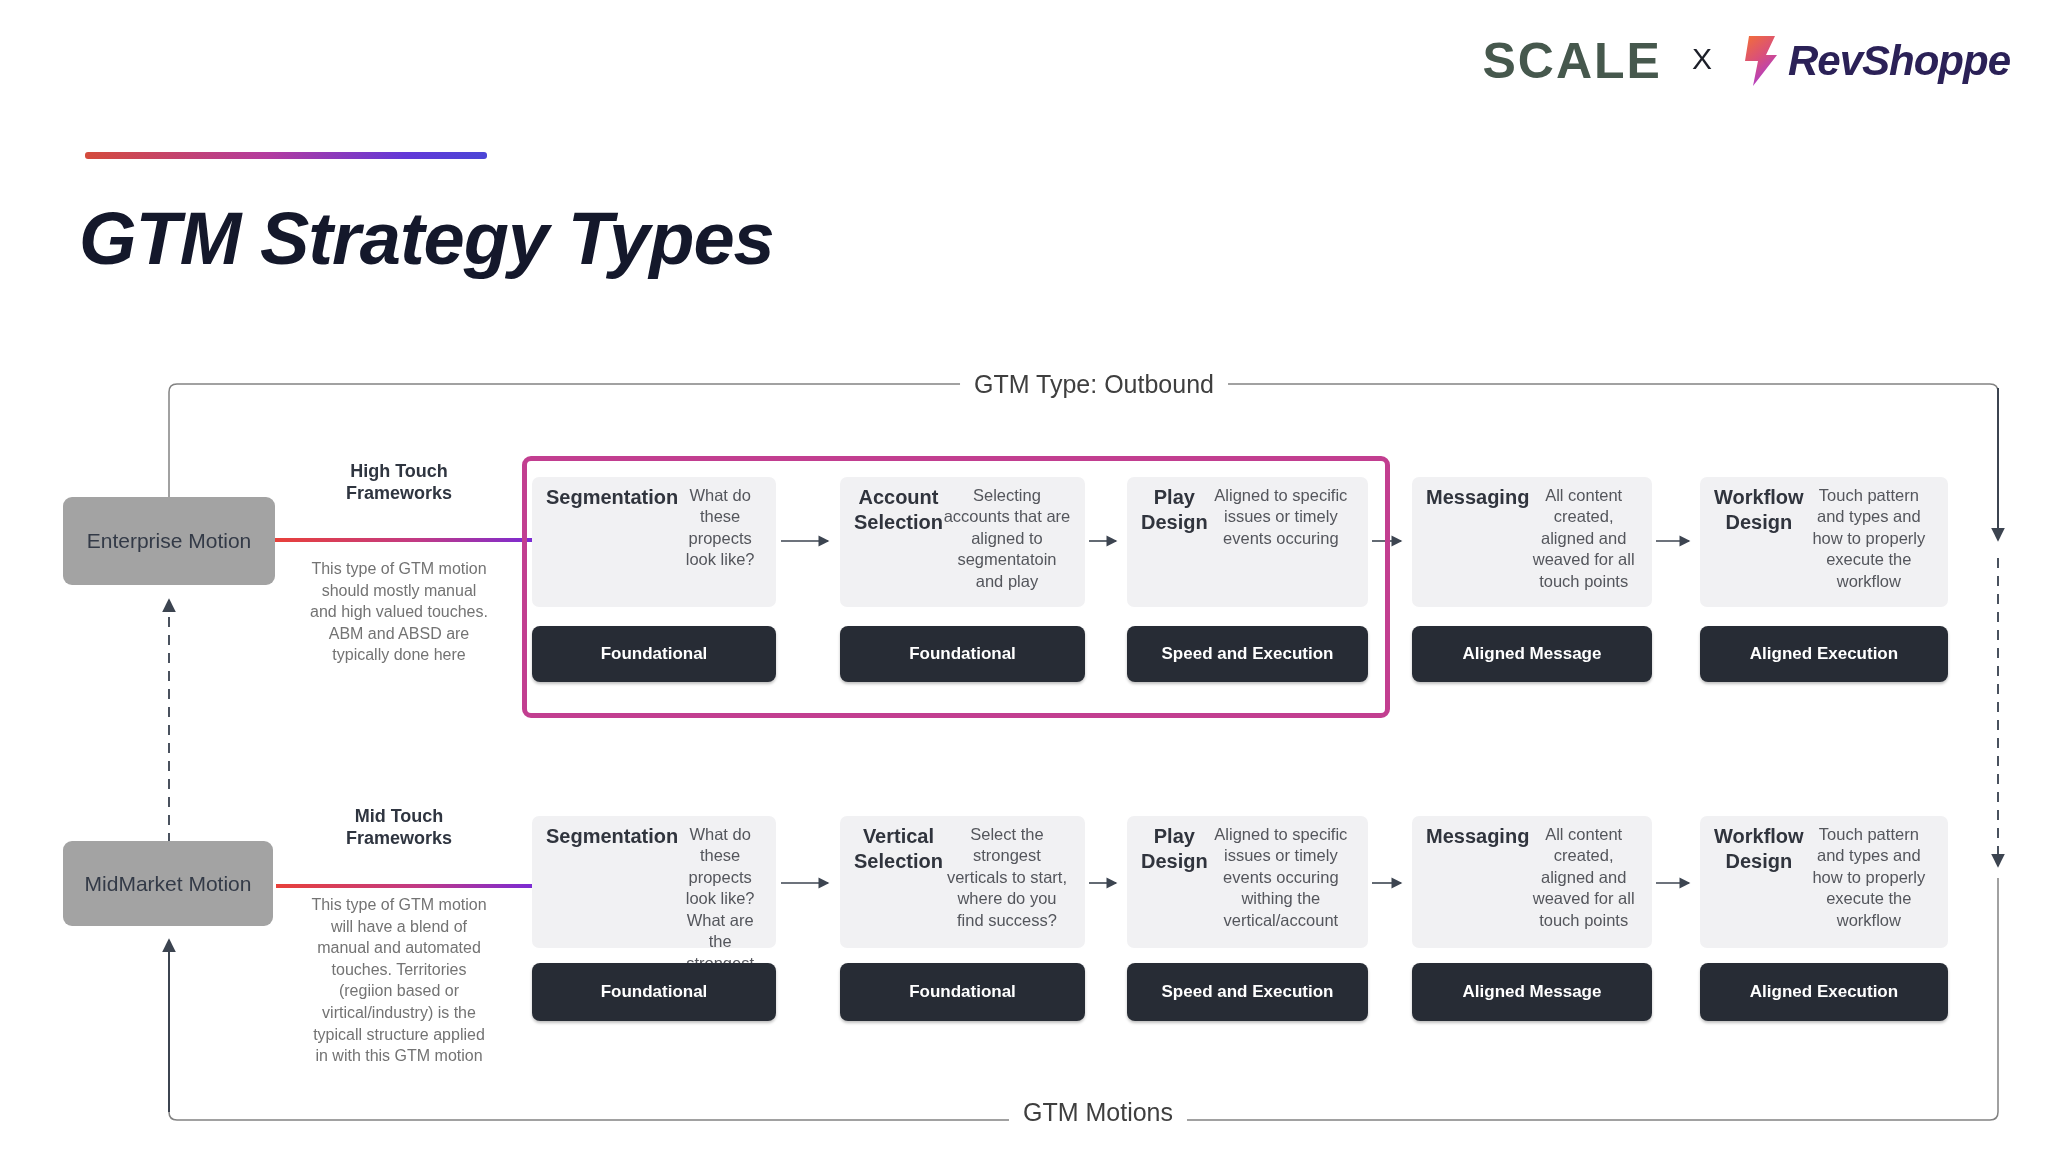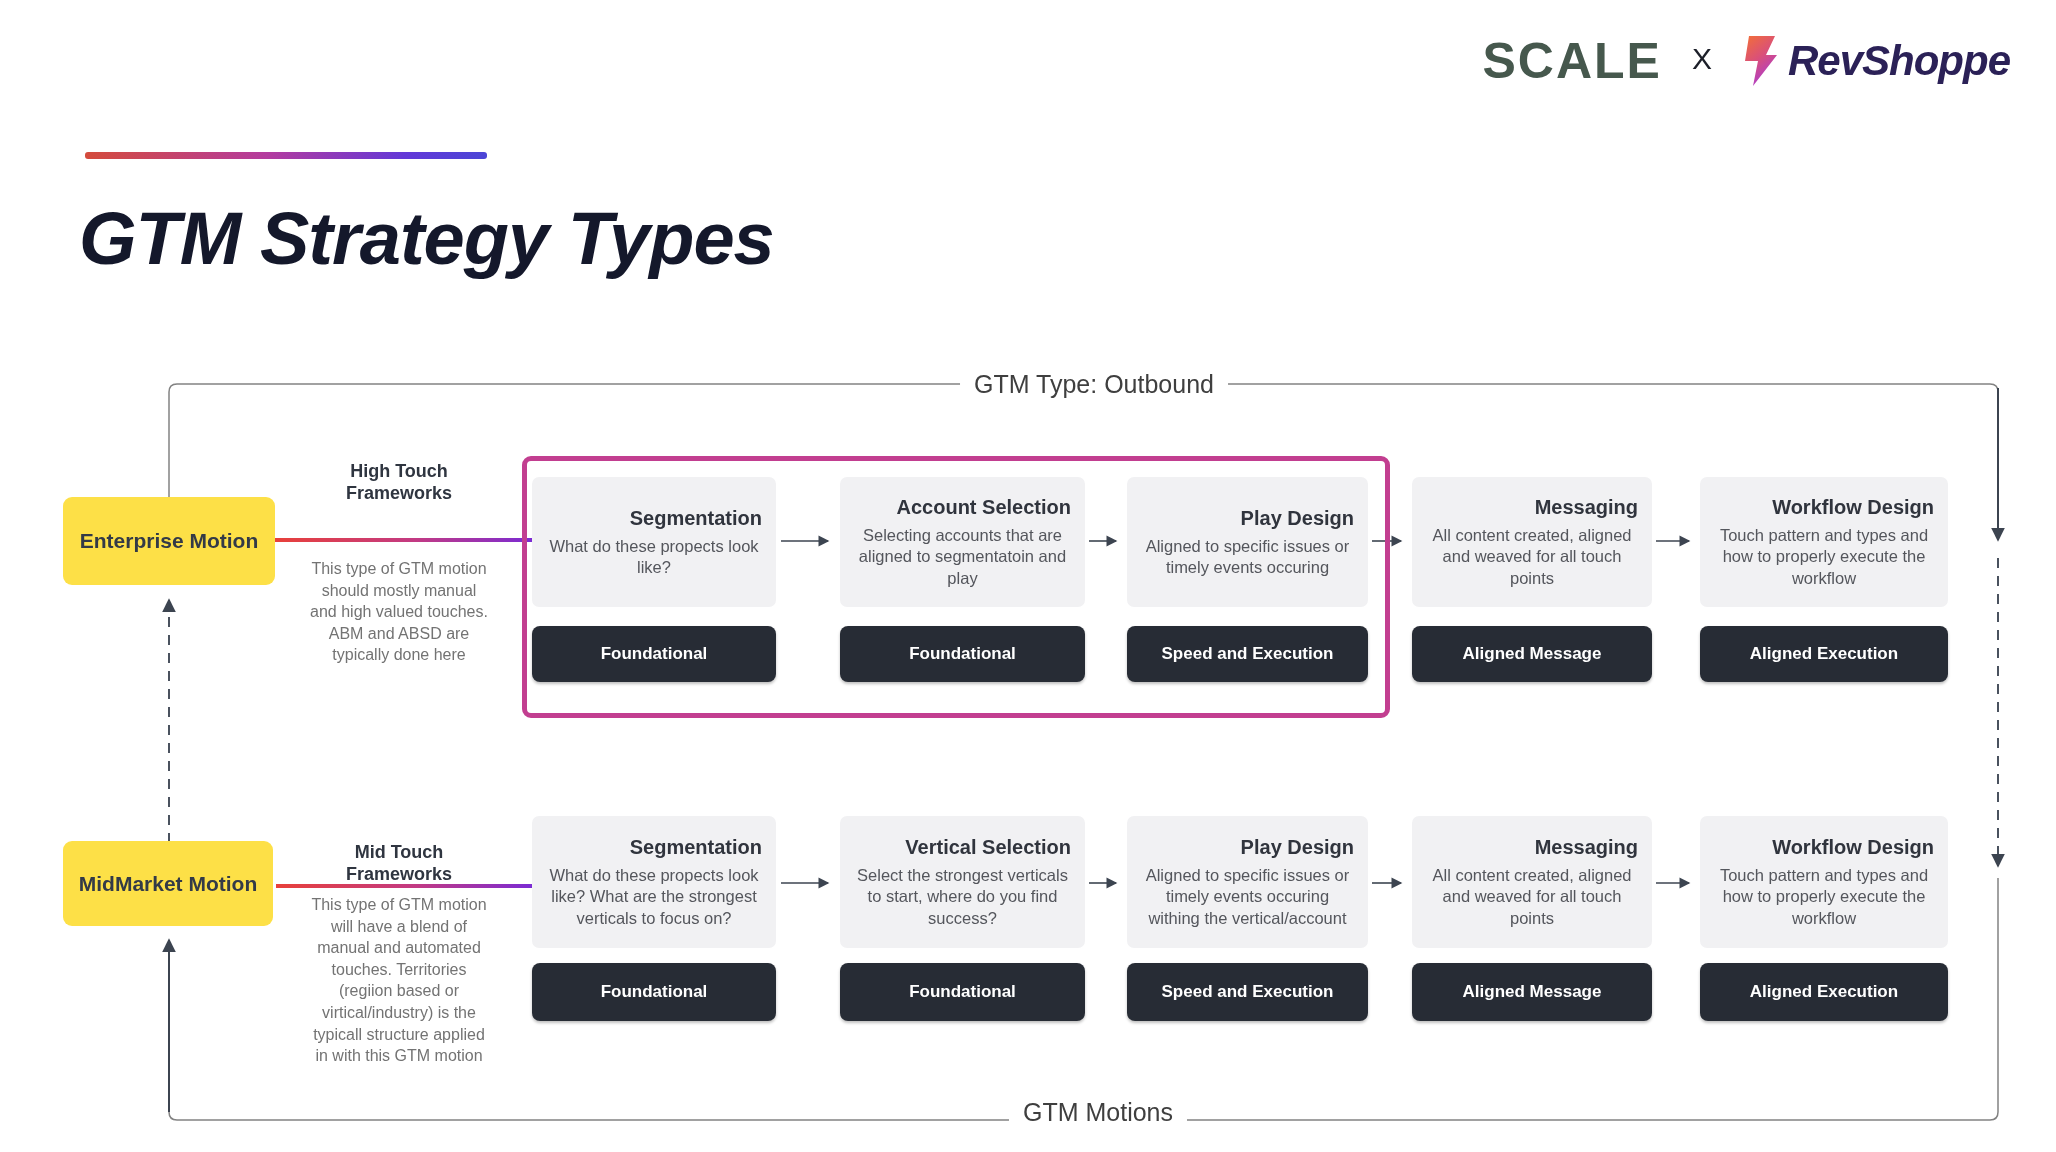--- a/index.html
+++ b/index.html
@@ -18,43 +18,43 @@
   .title{position:absolute;left:79px;top:196px;margin:0;font-size:74px;font-weight:700;
          letter-spacing:-1px;color:#14182b;font-style:italic;}
 
   
   .wires{position:absolute;left:0;top:0;width:2056px;height:1152px;}
   .frame-label{position:absolute;transform:translateX(-50%);background:#fff;padding:0 14px;
                font-size:25px;color:#3f3f3f;white-space:nowrap;line-height:28px;}
   .frame-label.top{left:1094px;top:370px;}
   .frame-label.bottom{left:1098px;top:1098px;text-align:right;}
 
-  .motion{position:absolute;background:#fde047;border-radius:9px;display:flex;align-items:center;
-          justify-content:center;font-weight:700;font-size:21px;color:#333a47;white-space:nowrap;z-index:3;}
+  .motion{position:absolute;background:#a3a3a3;border-radius:9px;display:flex;align-items:center;
+          justify-content:center;font-weight:400;font-size:21px;color:#333a47;white-space:nowrap;z-index:3;}
   .motion.ent{left:63px;top:497px;width:212px;height:88px;}
   .motion.mid{left:63px;top:841px;width:210px;height:85px;}
 
   .fw-title{position:absolute;width:190px;text-align:center;font-size:18px;font-weight:700;
             color:#2f3540;line-height:1.2;}
   .fw-body{position:absolute;width:182px;text-align:center;font-size:16px;color:#737373;line-height:1.35;}
   .fw1-title{left:304px;top:461px;}
   .fw1-body{left:308px;top:558px;}
-  .fw2-title{left:304px;top:842px;}
+  .fw2-title{left:304px;top:806px;}
   .fw2-body{left:308px;top:894px;}
 
   .grad{position:absolute;height:4px;z-index:1;
         background:linear-gradient(90deg,#e8403a 0%,#c23a84 55%,#7b2bd3 100%);}
   .g1{left:275px;top:538px;width:257px;}
   .g2{left:276px;top:884px;width:256px;}
 
   .pink{position:absolute;left:522px;top:456px;width:858px;height:252px;border:5px solid #c23e90;
         border-radius:9px;z-index:2;}
 
-  .card{position:absolute;background:#f1f1f3;border-radius:7px;display:flex;flex-direction:column;
-        align-items:flex-end;justify-content:center;text-align:center;padding:8px 14px;
+  .card{position:absolute;background:#f1f1f3;border-radius:7px;display:flex;flex-direction:row;
+        align-items:flex-start;justify-content:center;text-align:center;padding:8px 14px;
         box-sizing:border-box;z-index:3;}
   .card .c-title{font-size:20px;font-weight:700;color:#30343d;line-height:1.25;margin-bottom:5px;}
   .card .c-body{font-size:16.5px;color:#54565c;line-height:1.3;}
   .tag{position:absolute;background:#272c35;border-radius:8px;color:#ffffff;display:flex;
        align-items:center;justify-content:center;font-weight:700;font-size:17px;z-index:3;
        box-shadow:0 2px 3px rgba(0,0,0,.25);}
 
   .col1{left:532px;width:244px;} .col2{left:840px;width:245px;} .col3{left:1127px;width:241px;}
   .col4{left:1412px;width:240px;} .col5{left:1700px;width:248px;}
   .r1c{top:477px;height:130px;} .r1t{top:626px;height:56px;}

